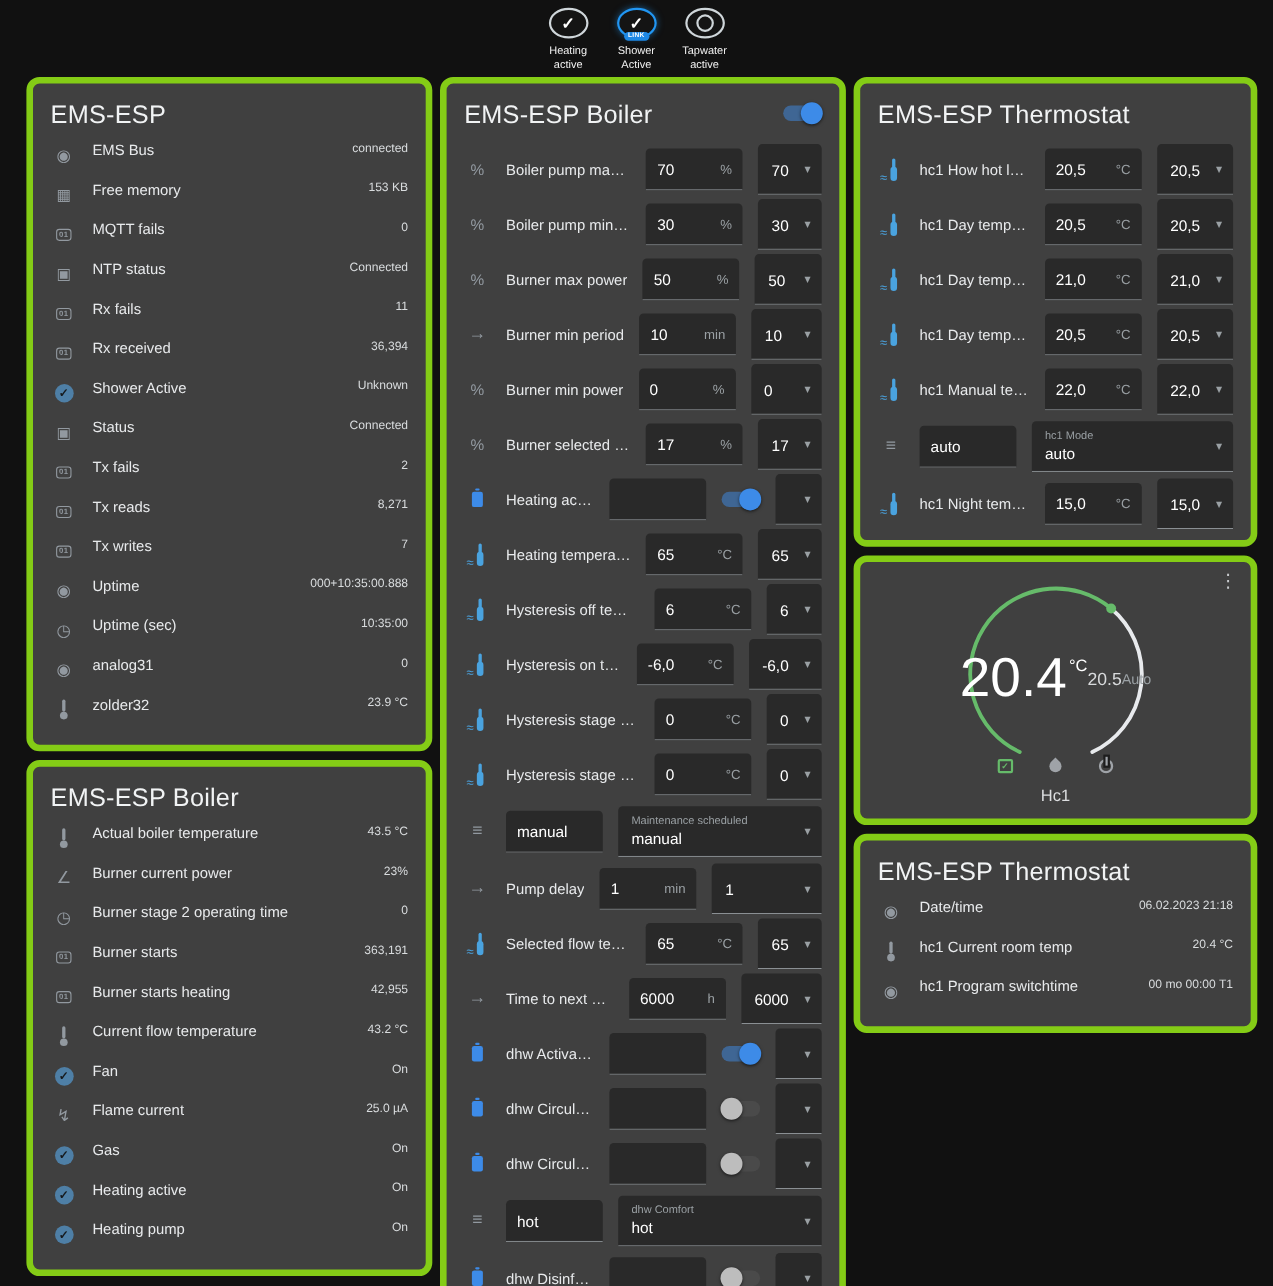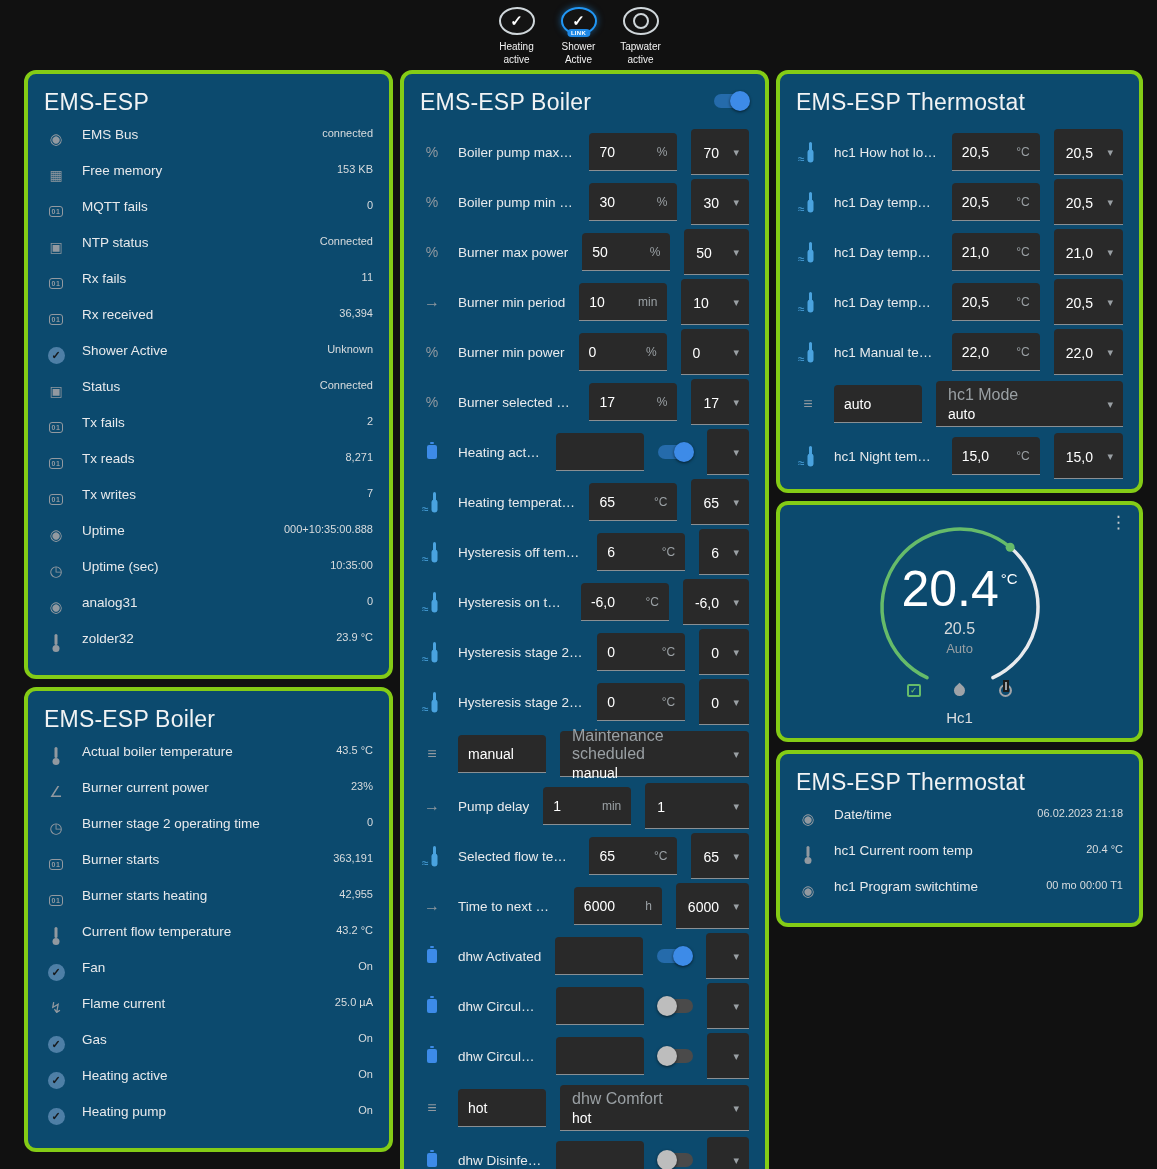--- a/index.html
+++ b/index.html
@@ -25,21 +25,21 @@
     background:#1e88e5; color:#fff; font-size:6px; font-weight:bold; letter-spacing:.3px;
     padding:1px 4px; border-radius:5px;
   }
   .link-pill:empty { display:none; }
   .badge-label { font-size:10px; line-height:1.3; text-align:center; color:#f2f2f2; }
 
   
   .grid { display:grid; grid-template-columns:369px 369px 367px; column-gap:7px; margin:0 14px 0 24px; align-items:start; }
   .col { display:flex; flex-direction:column; gap:8px; }
   .card {
-    background:#0c4a6e; border:4px solid #84cc16; border-radius:12px; overflow:hidden; position:relative;
+    background:#404040; border:6px solid #84cc16; border-radius:12px; overflow:hidden; position:relative;
   }
   .card-title { margin:0; font-size:23px; font-weight:400; color:#f1f3f4; padding:15px 16px 11px; letter-spacing:.2px; }
   .card-head { display:flex; align-items:center; justify-content:space-between; padding-right:16px; }
   .card-head .card-title { padding-right:0; }
   .rows { padding-bottom:8px; }
 
   
   .srow { display:flex; align-items:flex-start; gap:14px; height:36px; padding:0 16px; cursor:pointer; }
   .srow .label { flex:1; font-size:13.5px; color:#e8eaec; white-space:nowrap; overflow:hidden; text-overflow:ellipsis; }
   .srow .value { font-size:11px; color:#d9dcde; white-space:nowrap; }
@@ -65,21 +65,21 @@
   .toggle { margin-left:auto; width:35px; height:14px; border-radius:7px; background:#4a4a4a; position:relative; flex:none; cursor:pointer; }
   .toggle .knob { width:20px; height:20px; border-radius:50%; background:#bdbdbd; position:absolute; top:-3px; left:-1px; box-shadow:0 1px 3px rgba(0,0,0,.6); }
   .toggle[data-state="on"] { background:rgba(61,139,232,.5); }
   .toggle[data-state="on"] .knob { left:16px; background:#3d8be8; }
 
   .selbox {
     flex:1; height:46px; position:relative;
     background:#292929; border-bottom:1px solid #8a8f93; border-radius:4px 4px 0 0;
     display:flex; flex-direction:column; justify-content:center; padding:4px 30px 4px 12px; cursor:pointer;
   }
-  .sel-label { font-size:16px; color:#9aa0a4; }
+  .sel-label { font-size:10px; color:#9aa0a4; }
   .sel-value { font-size:14px; color:#ffffff; margin-top:2px; }
   .caret { position:absolute; right:10px; top:50%; transform:translateY(-50%); color:#9aa0a4; font-size:11px; }
 
   
   .icon { width:24px; min-width:24px; height:24px; display:inline-flex; align-items:center; justify-content:center; color:#9299a0; position:relative; font-size:16px; flex:none; }
   [data-icon="eye"]::before { content:"◉"; font-size:15px; }
   [data-icon="memory"]::before { content:"▦"; font-size:14px; }
   [data-icon="monitor"]::before { content:"▣"; font-size:14px; }
   [data-icon="clock"]::before { content:"◷"; font-size:15px; }
   [data-icon="angle"]::before { content:"∠"; font-size:15px; }
@@ -99,21 +99,21 @@
   [data-icon="thermo-water"]::before { content:""; position:absolute; left:50%; top:2px; transform:translateX(1px); width:3px; height:10px; background:#4aa3df; border-radius:2px; box-shadow:0 9px 0 1.5px #4aa3df; }
   [data-icon="thermo-water"]::after { content:"≈"; position:absolute; left:2px; bottom:-1px; color:#4aa3df; font-size:12px; line-height:1; }
   [data-icon="battery"]::before { content:""; width:10px; height:14px; background:#3d8be8; border-radius:2px; }
   [data-icon="battery"]::after { content:""; position:absolute; top:2px; left:50%; transform:translateX(-50%); width:4px; height:2px; background:#3d8be8; border-radius:1px; }
 
   
   .dial-card { padding-bottom:12px; }
   .kebab { position:absolute; top:8px; right:12px; font-size:17px; color:#c6c9cc; cursor:pointer; line-height:1.2; }
   .dial { width:180px; height:180px; margin:12px auto 0; position:relative; cursor:pointer; }
   .dial svg { position:absolute; inset:0; }
-  .dial-text { position:absolute; inset:0; display:flex; flex-direction:column; align-items:center; justify-content:center; padding-top:6px; }
+  .dial-text { position:absolute; inset:0; display:flex; flex-direction:row; align-items:center; justify-content:center; padding-top:6px; }
   .temp { display:flex; align-items:flex-start; color:#ffffff; }
   .temp .t { font-size:50px; line-height:1; font-weight:400; }
   .temp .tu { font-size:15px; margin-top:6px; margin-left:2px; }
   .target { font-size:16px; color:#d8dadc; margin-top:6px; }
   .mode { font-size:13px; color:#9aa0a4; margin-top:3px; }
   .dial-icons { display:flex; justify-content:center; align-items:center; gap:28px; margin-top:-16px; position:relative; }
   .di { cursor:pointer; display:inline-flex; align-items:center; justify-content:center; width:18px; height:18px; }
   .cal { width:14px; height:13px; border:2px solid #66bb6a; border-radius:2px; display:flex; align-items:center; justify-content:center; }
   .cal::after { content:"✓"; color:#66bb6a; font-size:8px; font-weight:bold; }
   .flame { width:11px; height:11px; background:#9fa3a8; border-radius:0 50% 50% 50%; transform:rotate(45deg); }

